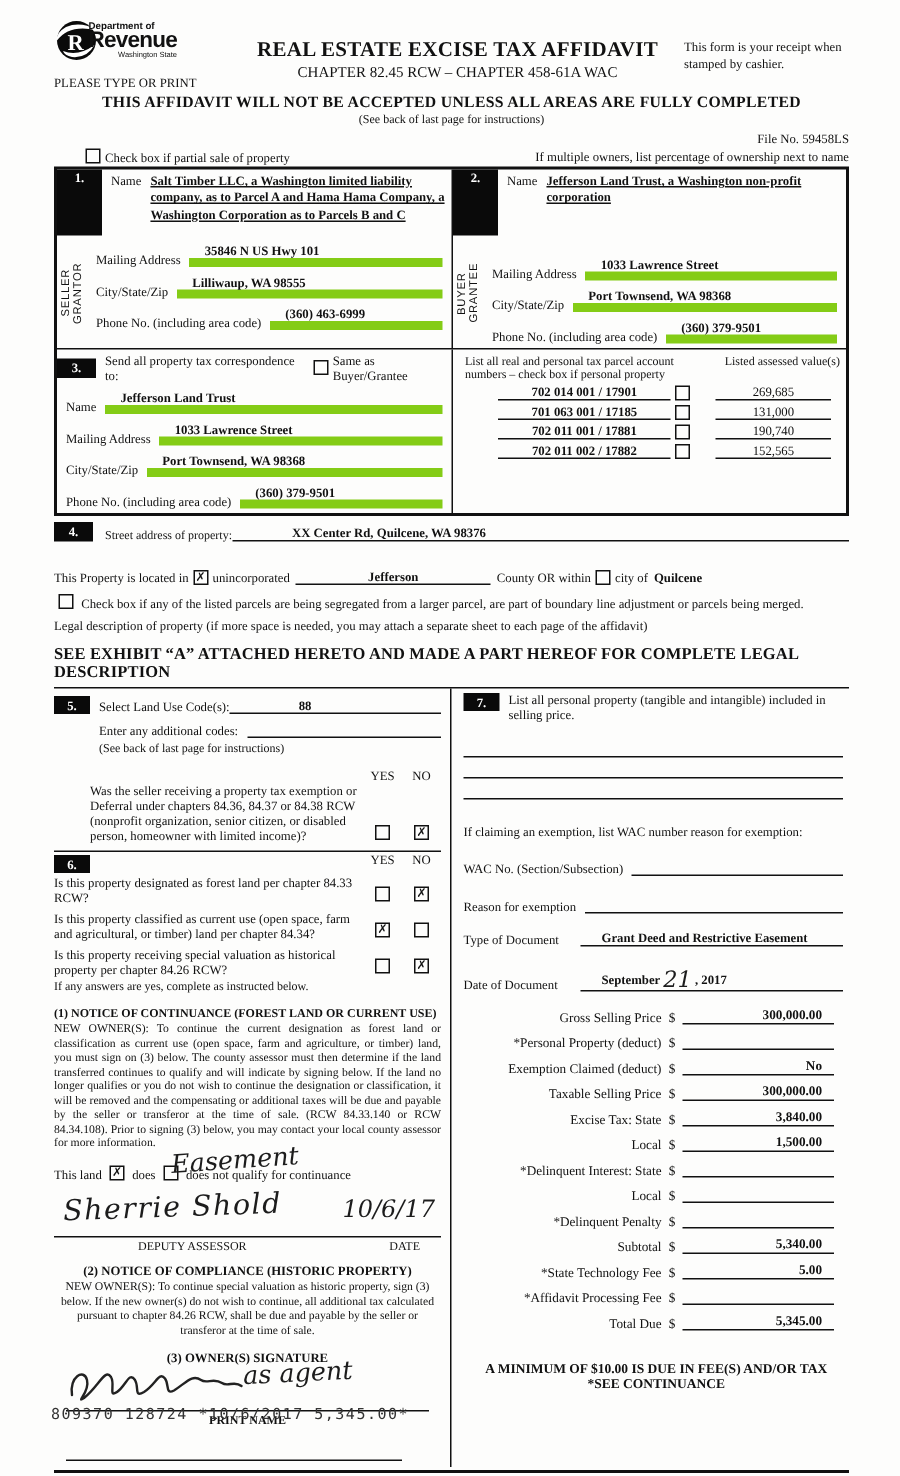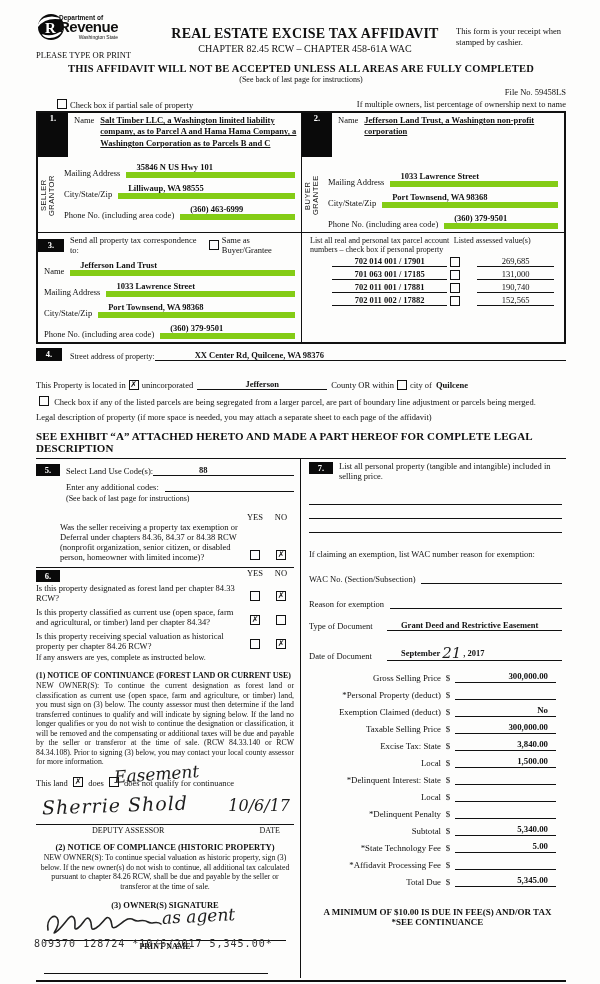--- a/index.html
+++ b/index.html
@@ -47,21 +47,21 @@
     writing-mode:vertical-rl; transform:rotate(180deg); text-align:center;
     font-size:7.5px; letter-spacing:0.5px; line-height:1.1; font-family:"Liberation Sans",sans-serif;}
   .fieldrow{display:flex; align-items:flex-end; font-size:8.5px; margin:5px 6px 3px 26px;}
   .fieldrow .lbl{flex:none; margin-right:6px;}
   .fieldrow .line{flex:1; border-bottom:6px solid #84cc16; font-weight:bold; padding:0 4px 0 10px; min-height:10px;}
   
   .sec3-head{display:flex; align-items:center; font-size:8.5px; padding-top:2px;}
   .sec3-num{width:26px; height:13px; line-height:13px; margin-right:6px;}
   .parcel-head{display:flex; font-size:8px; padding:3px 4px 0 8px;}
   .parcel-head .ph1{flex:1.15;}
-  .parcel-head .ph2{flex:0.85; text-align:left;}
+  .parcel-head .ph2{flex:0.85; text-align:right;}
   .parcel-row{display:flex; align-items:flex-end; font-size:8.5px; margin:2px 10px 0 30px;}
   .parcel-row .pnum{flex:1.2; border-bottom:1px solid #111; font-weight:bold; text-align:center;}
   .parcel-row .pval{flex:0.8; border-bottom:1px solid #111; text-align:center; margin-left:14px;}
   
   .sec4{margin-top:4px;}
   .sec4row{display:flex; align-items:flex-end; font-size:8.5px;}
   .sec4 .numbox{width:26px; height:13px; line-height:13px; margin-right:8px;}
   .sec4 .line{flex:1; border-bottom:1px solid #111; font-weight:bold; padding-left:40px;}
   .located{font-size:8.5px; margin-top:18px; display:flex; align-items:flex-end;}
   .located .cline{display:inline-block; width:130px; border-bottom:1px solid #111; text-align:center; font-weight:bold; margin:0 4px;}

